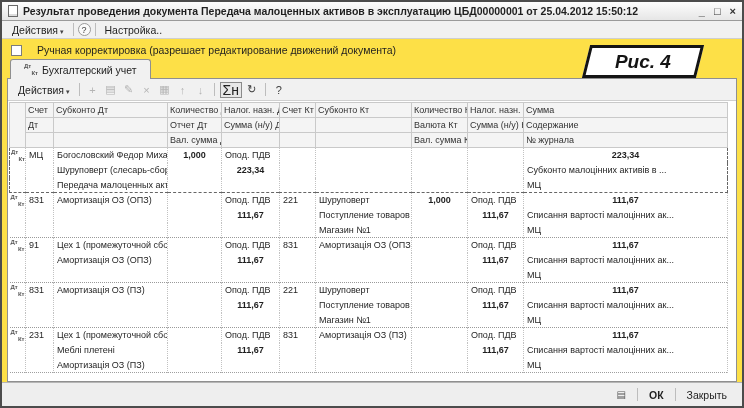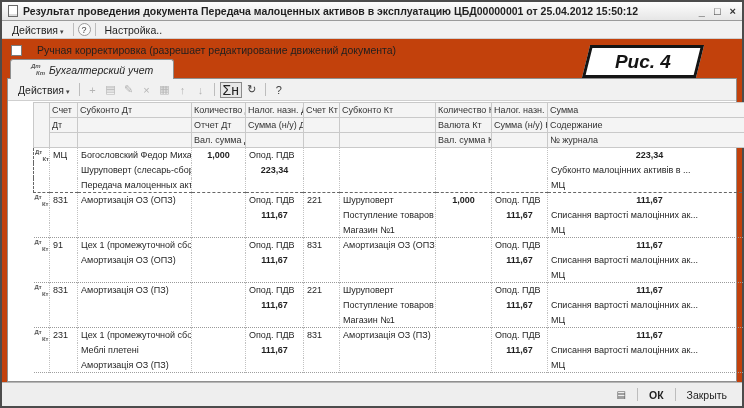--- a/index.html
+++ b/index.html
@@ -1,18 +1,18 @@
 <!DOCTYPE html>
 <html><head>
 <meta charset="utf-8">
 <style>
   * { margin:0; padding:0; box-sizing:border-box; }
   html,body { width:744px; height:408px; overflow:hidden; background:#fff;
     font-family:"Liberation Sans","DejaVu Sans",sans-serif; color:#1f1f1f; }
-  .window { position:absolute; inset:0; border:2px solid #4c4c4c; background:#c2410c; }
+  .window { position:absolute; inset:0; border:2px solid #4c4c4c; background:#fde047; }
 
   
   .titlebar { position:absolute; left:0; top:0; right:0; height:19px; display:flex; align-items:center;
     padding:0 6px; background:linear-gradient(#fdfdfd,#e6e6e6); border-bottom:1px solid #9a9a9a;
     font-size:10.5px; font-weight:bold; white-space:nowrap; overflow:hidden; }
   .docicon { width:10px; height:12px; border:1px solid #6a6a6a; background:#fff; margin-right:5px; flex:0 0 auto;
     box-shadow:inset 0 -2px 0 #ddd; }
   .title-text { overflow:hidden; text-overflow:ellipsis; }
   .win-controls { margin-left:auto; display:flex; gap:9px; font-size:11px; font-weight:bold; color:#333; }
   .win-controls span { cursor:default; line-height:11px; }
@@ -25,22 +25,22 @@
   .vsep { width:1px; height:13px; background:#bdbdbd; margin:0 4px; }
   .helpbtn { width:13px; height:13px; border:1px solid #9a9a9a; border-radius:50%; font-size:9px;
     display:flex; align-items:center; justify-content:center; color:#444; background:#fafafa; }
 
   
   .checkrow { position:absolute; left:9px; top:42px; display:flex; align-items:center; gap:15px; font-size:10.5px; }
   .cb { width:11px; height:11px; border:1px solid #7c7c7c; background:#fff; flex:0 0 auto; }
 
   
   .tabs { position:absolute; left:8px; top:57px; height:20px; z-index:2; }
-  .tab { display:inline-flex; align-items:center; gap:4px; height:20px; padding:0 20px;
-    border:1px solid #8f8f8f; border-bottom:none; border-radius:3px 3px 0 0; background:#f1f1f1; font-size:10.5px;font-style:italic; }
+  .tab { display:inline-flex; align-items:center; gap:4px; height:20px; padding:0 13px;
+    border:1px solid #8f8f8f; border-bottom:none; border-radius:3px 3px 0 0; background:#f1f1f1; font-size:10.5px; }
 
   
   .dtkt { position:relative; width:14px; height:13px; display:inline-block; flex:0 0 auto;
     font-size:6px; line-height:6px; color:#555; font-weight:bold; }
   .dtkt .d { position:absolute; top:0; left:0; }
   .dtkt .k { position:absolute; bottom:0; right:0; }
 
   
   .fig { position:absolute; left:584px; top:43px; width:114px; height:33px; border:3px solid #141414;
     background:#fff; transform:skewX(-14deg); display:flex; align-items:center; justify-content:center; z-index:6; }
@@ -49,21 +49,21 @@
   
   .panel { position:absolute; left:5px; right:5px; top:76px; bottom:24px; border:1px solid #8f8f8f; background:#fff; }
   .toolbar { height:22px; background:#f1f1f1; border-bottom:1px solid #cfcfcf; display:flex; align-items:center;
     padding:0 5px; font-size:10.5px; }
   .tool { min-width:16px; height:16px; display:flex; align-items:center; justify-content:center;
     font-size:11px; color:#b4b4b4; margin:0 1px; }
   .tool.en { color:#3d3d3d; }
   .tool.toggle { border:1px solid #8a8a8a; background:#e7e7e7; color:#222; font-size:14px; padding:4px 2px; }
 
   
-  .grid-wrap { padding:1px 1px 0 1px;margin-left:24px; }
+  .grid-wrap { padding:1px 1px 0 1px; }
   table.grid { border-collapse:collapse; table-layout:fixed; width:718px; font-size:9px;
     border-bottom:1px dotted #9f9f9f; }
   th { background:#f4f4f4; border:1px solid #c9c9c9; font-weight:normal; color:#333;
     padding:0 2px; height:15px; line-height:14px; text-align:left; overflow:hidden; white-space:nowrap; }
   td { padding:0 3px; height:15px; line-height:14px; overflow:hidden; white-space:nowrap;
     border-right:1px dotted #c2c2c2; }
   td.top { vertical-align:top; }
   td.c-icon { padding:1px 0 0 1px; vertical-align:top; }
   .num { text-align:center;font-weight:bold; }
   tbody.grp tr:first-child td { border-top:1px dotted #9a9a9a; }

